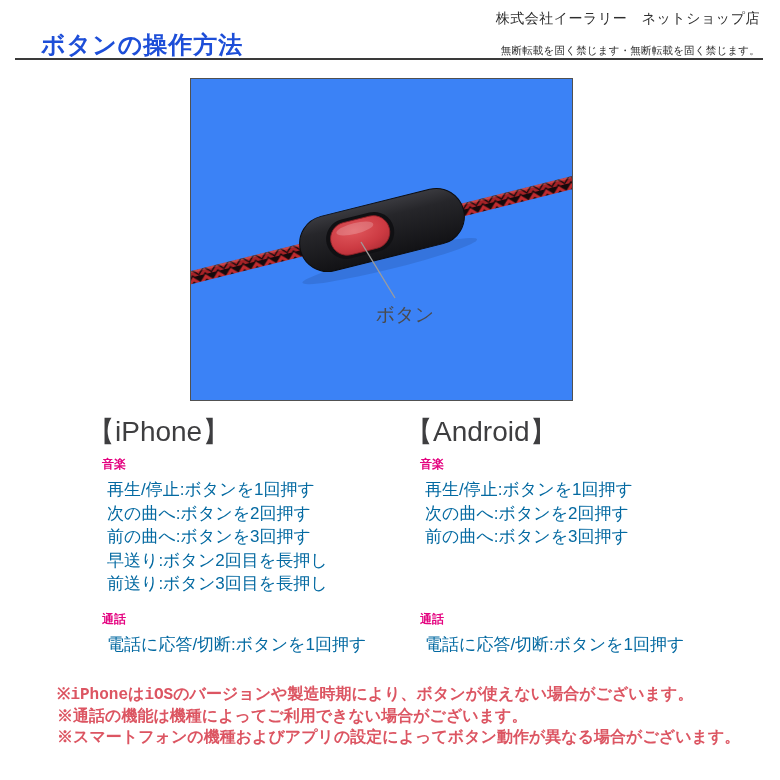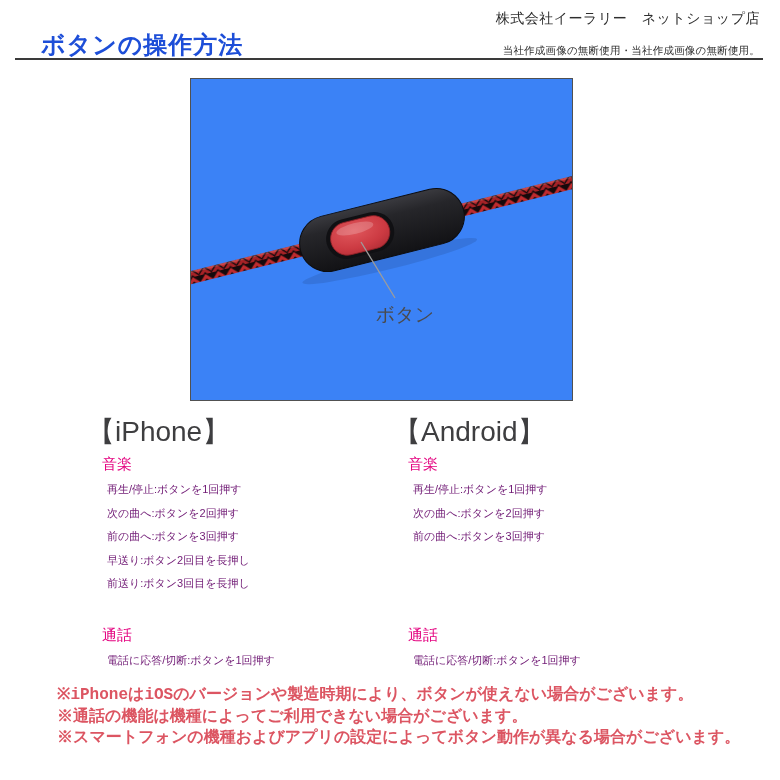--- a/index.html
+++ b/index.html
@@ -23,42 +23,42 @@
   
   .photo-box{
     position:absolute;left:190px;top:78px;width:381px;height:321px;
     border:1px solid #515151;background:#3b82f6;box-sizing:content-box;
   }
   .photo-box svg{display:block;width:100%;height:100%;}
 
   
   .col{position:absolute;top:419px;width:320px;}
   .col-iphone{left:87px;}
-  .col-android{left:393px;}
+  .col-android{left:405px;}
   .platform{font-size:28px;line-height:26px;color:#3e3e40;}
-  .sec-heading{margin:8px 0 0 15px;font-size:15px;font-weight:normal;color:#e40480;line-height:22px;}
+  .sec-heading{margin:8px 0 0 15px;font-size:12px;font-weight:bold;color:#e40480;line-height:22px;}
   .lines{margin:3px 0 0 20px;}
-  .line{font-size:11px;line-height:23.5px;color:#701a75;white-space:nowrap;}
-  .call-section{position:absolute;top:189px;left:0;width:100%;margin-top:16px;}
+  .line{font-size:17px;line-height:23.5px;color:#0369a1;white-space:nowrap;}
+  .call-section{position:absolute;top:189px;left:0;width:100%;}
   .call-section .sec-heading{margin-top:0;}
 
   
   .notes{position:absolute;left:57px;top:685px;width:700px;font-family:Liberation Mono, monospace;}
   .note{font-size:16px;font-weight:bold;line-height:21.6px;color:#dc5562;white-space:nowrap;}
 </style>
 </head>
 <body>
 
 <div class="page">
 
   <h1 class="title">ボタンの操作方法</h1>
 
   <div class="company">
     <div class="company-name">株式会社イーラリー　ネットショップ店</div>
-    <div class="company-note">当社作成画像の無断使用・当社作成画像の無断使用。</div>
+    <div class="company-note">無断転載を固く禁じます・無断転載を固く禁じます。</div>
   </div>
 
   <div class="divider"></div>
 
   <div class="photo-box">
     <svg viewBox="0 0 381 321">
       <defs>
         <pattern id="braid" width="13" height="13" patternUnits="userSpaceOnUse">
           <rect width="13" height="13" fill="#16090b"></rect>
           <path d="M0 0 L6.5 6.5 L13 0 L13 4.5 L6.5 11 L0 4.5 Z" fill="#bf2b2e"></path>

